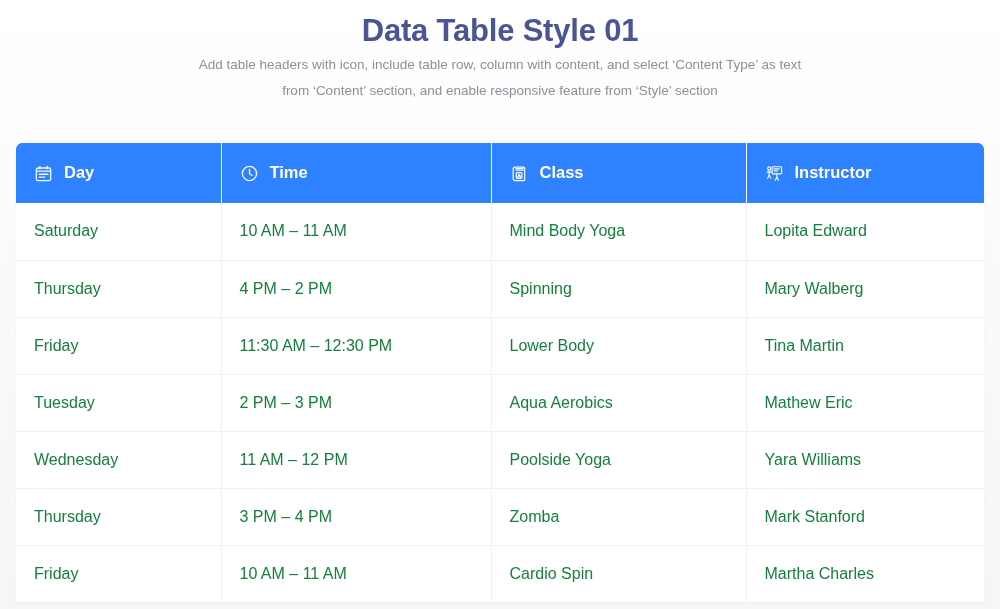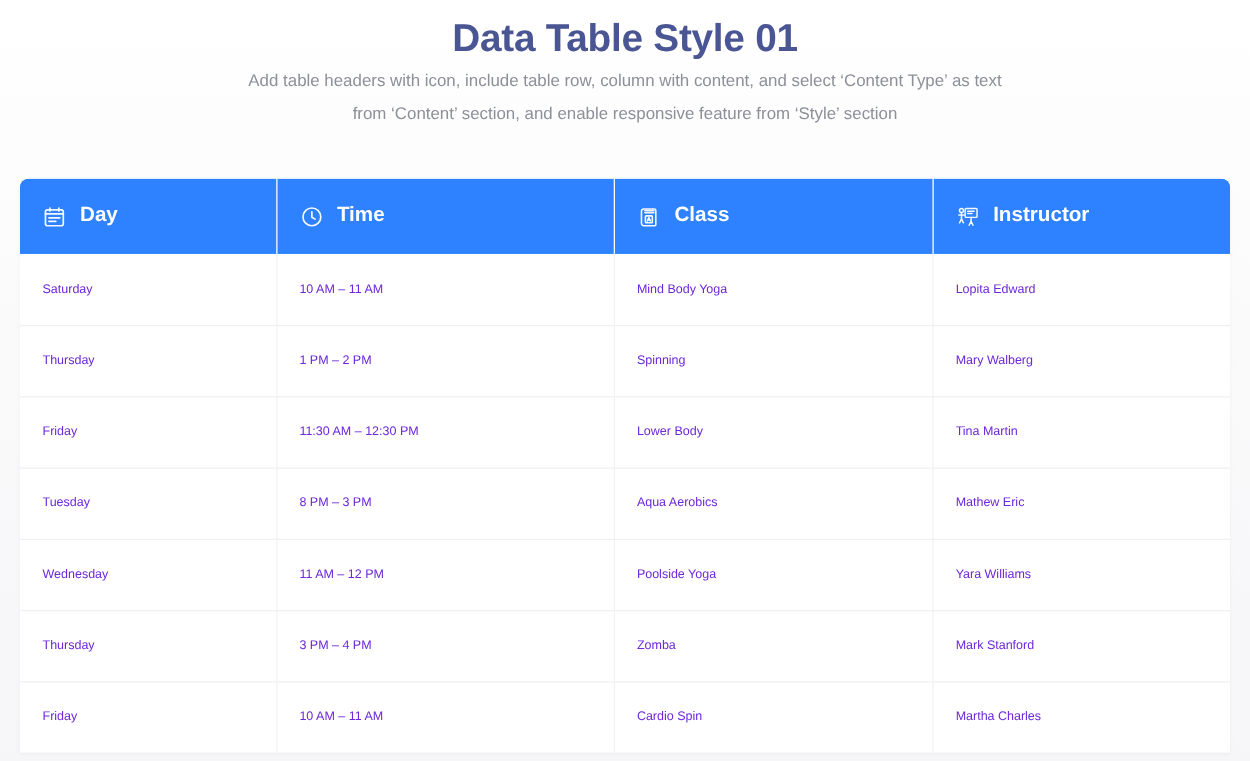--- a/index.html
+++ b/index.html
@@ -96,22 +96,22 @@
     display: block;
     opacity: 0.95;
   }
   .hdr-icon svg { display: block; width: 19px; height: 19px; }
 
   .hdr-label { display: block; line-height: 1; padding-bottom: 1px; }
 
   tbody td {
     height: 57px;
     padding: 0 0 0 18px;
-    font-size: 10px;
-    color: #6d28d9;
+    font-size: 16px;
+    color: #15803d;
     border-bottom: 1px solid #f0f0f3;
     border-right: 1px solid #f2f2f5;
     vertical-align: middle;
     background: #ffffff;
     white-space: nowrap;
     overflow: hidden;
     text-overflow: ellipsis;
   }
   tbody td:last-child { border-right: none; }
   tbody tr:last-child td { border-bottom: none; }
@@ -217,33 +217,33 @@
       <tbody id="table-body">
 
       <tr>
             <td>Saturday</td>
             <td>10 AM – 11 AM</td>
             <td>Mind Body Yoga</td>
             <td>Lopita Edward</td>
           </tr>
           <tr>
             <td>Thursday</td>
-            <td>1 PM – 2 PM</td>
+            <td>4 PM – 2 PM</td>
             <td>Spinning</td>
             <td>Mary Walberg</td>
           </tr>
           <tr>
             <td>Friday</td>
             <td>11:30 AM – 12:30 PM</td>
             <td>Lower Body</td>
             <td>Tina Martin</td>
           </tr>
           <tr>
             <td>Tuesday</td>
-            <td>8 PM – 3 PM</td>
+            <td>2 PM – 3 PM</td>
             <td>Aqua Aerobics</td>
             <td>Mathew Eric</td>
           </tr>
           <tr>
             <td>Wednesday</td>
             <td>11 AM – 12 PM</td>
             <td>Poolside Yoga</td>
             <td>Yara Williams</td>
           </tr>
           <tr>

